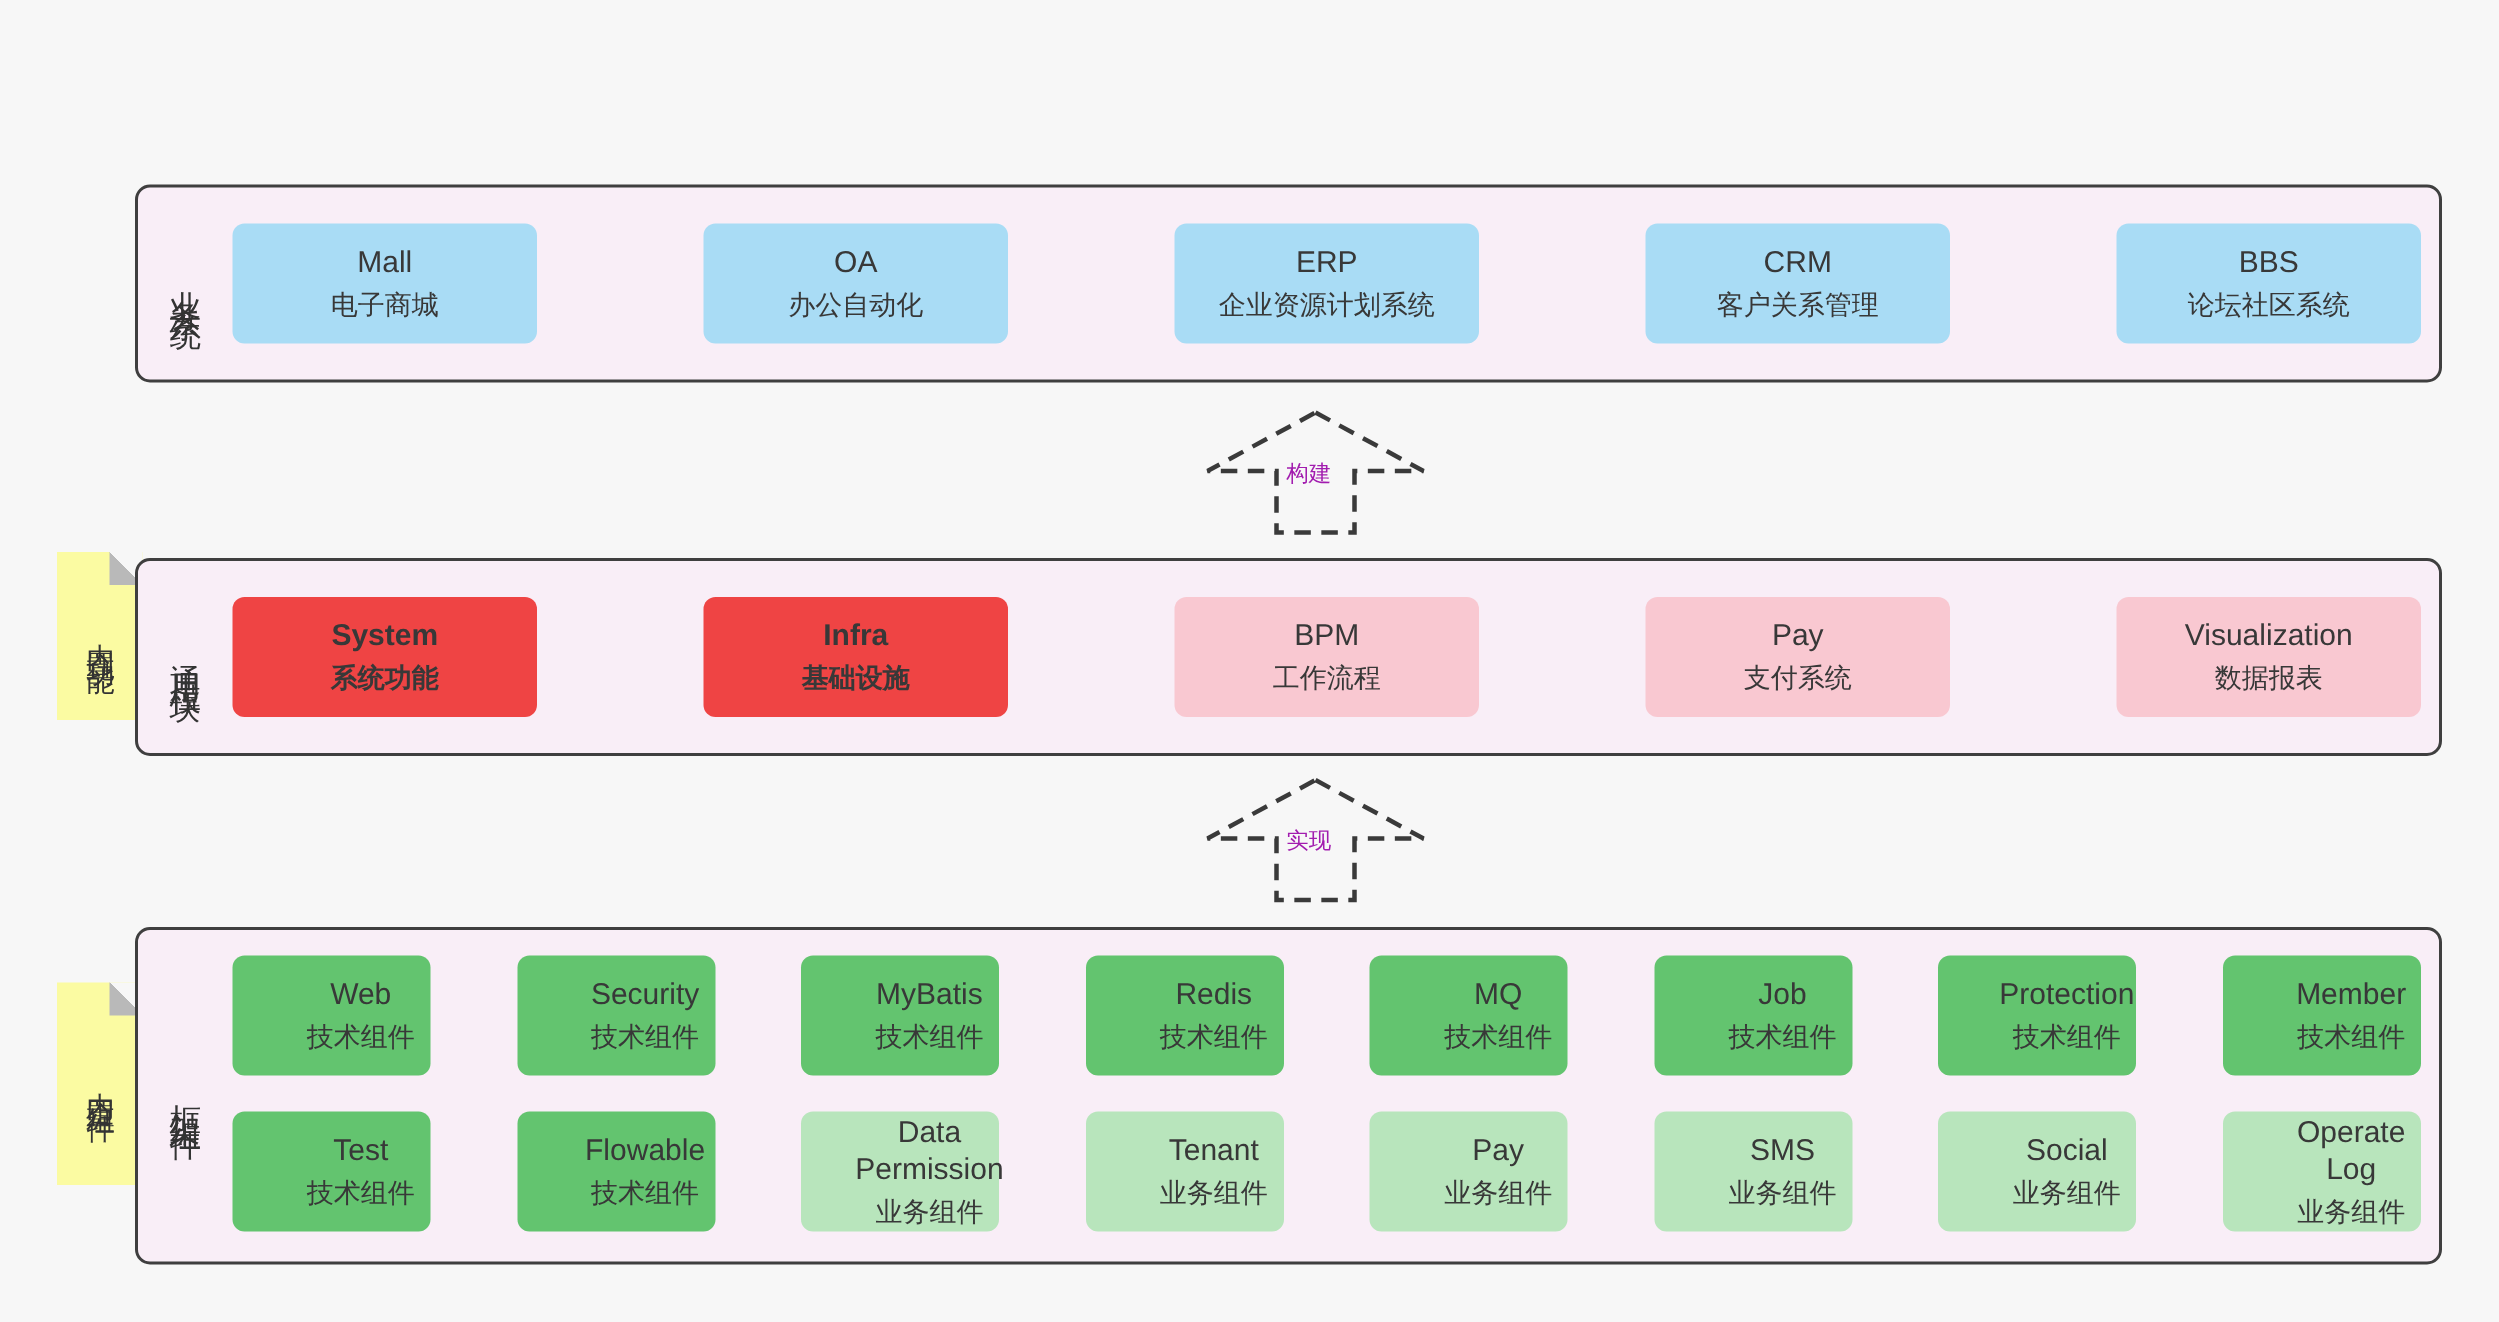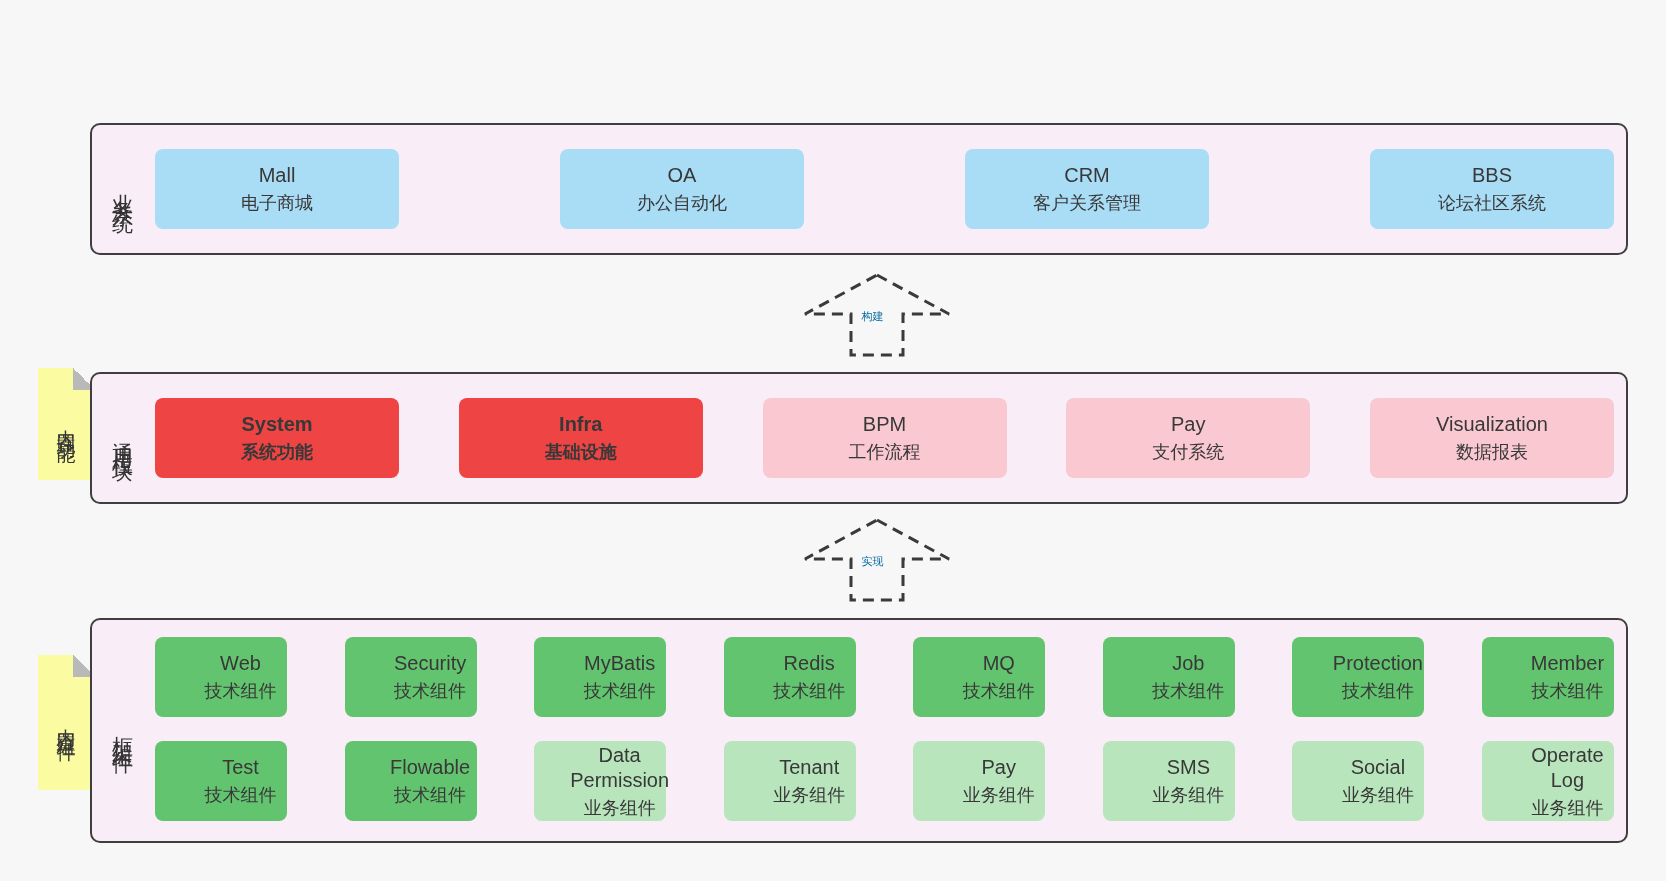--- a/index.html
+++ b/index.html
@@ -30,21 +30,21 @@
   #panel-modules  .box-row { top:24px; }
   #panel-components .box-row.r1 { top:17px; }
   #panel-components .box-row.r2 { top:121px; }
   .box {
     height:80px; border-radius:8px; box-sizing:border-box; padding:4px 6px;
     display:flex; flex-direction:column; align-items:center; justify-content:center;
     text-align:center; color:#383838;
   }
   .box .en { font-size:20px; line-height:1.25; }
   .box .zh { font-size:18px; line-height:1.25; margin-top:4px; }
-  .w-lg { width:244px; }
+  .w-lg { width:203px; }
   .w-sm { width:132px;padding-left:45px; }
   .blue        { background:#a9dcf5; }
   .red         { background:#ef4444;font-weight:bold; }
   .pink        { background:#f9c8d1; }
   .green       { background:#63c46f; }
   .green-light { background:#b8e5bc; }
   
   .sticky {
     position:absolute; left:38px; width:57px; background:#fbfba2; z-index:1;
   }
@@ -63,21 +63,21 @@
   
   .arrow { position:absolute; left:802px; width:150px; height:86px; z-index:1; }
   #arrow-build     { top:272px; }
   #arrow-implement { top:517px; }
   .arrow svg { display:block; }
   .arrow polygon {
     fill:none; stroke:#3a3a3a; stroke-width:3; stroke-dasharray:11 7;
   }
   .arrow-label {
     position:absolute; left:47%; top:44px; transform:translate(-50%,-50%);
-    font-size:11px; color:#0369a1; background:#f7f7f7; padding:0 2px; white-space:nowrap;
+    font-size:15px; color:#a21caf; background:#f7f7f7; padding:0 2px; white-space:nowrap;
   }
 </style>
 </head>
 <body>
 
 <div class="stage">
 
   <div class="sticky" id="sticky-modules">
     <span class="sticky-text">内置功能</span>
     <span class="fold"></span>
@@ -90,20 +90,24 @@
   <div class="panel" id="panel-business">
     <div class="panel-label">业务系统</div>
     <div class="box-row">
       <div class="box blue w-lg">
         <span class="en">Mall</span>
         <span class="zh">电子商城</span>
       </div>
       <div class="box blue w-lg">
         <span class="en">OA</span>
         <span class="zh">办公自动化</span>
+      </div>
+      <div class="box blue w-lg">
+        <span class="en">ERP</span>
+        <span class="zh">企业资源计划系统</span>
       </div>
       <div class="box blue w-lg">
         <span class="en">CRM</span>
         <span class="zh">客户关系管理</span>
       </div>
       <div class="box blue w-lg">
         <span class="en">BBS</span>
         <span class="zh">论坛社区系统</span>
       </div>
     </div>

